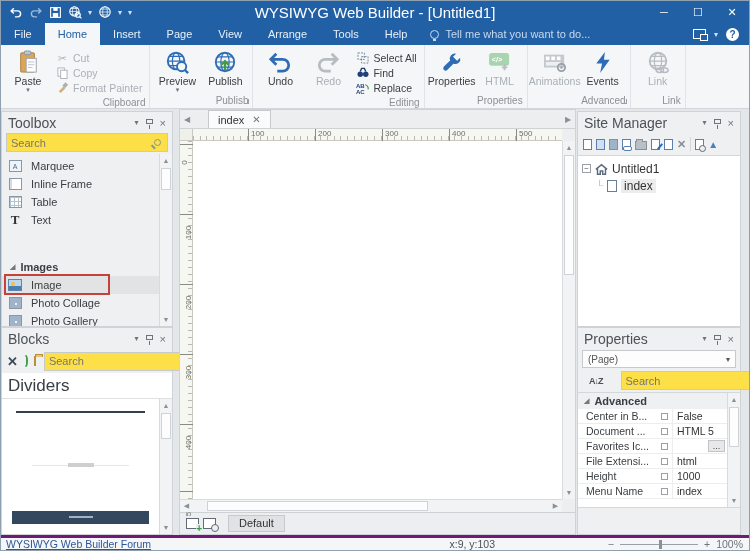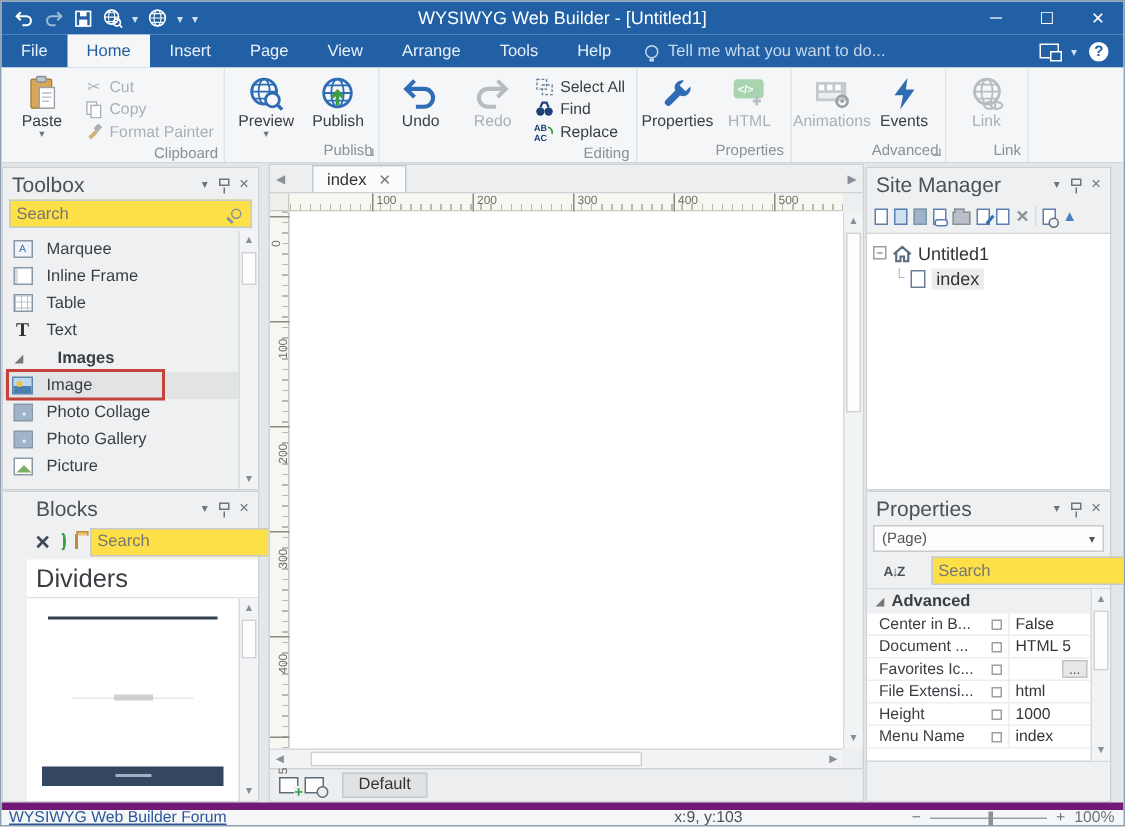--- a/index.html
+++ b/index.html
@@ -7,21 +7,21 @@
   #window {
     position:relative; width:750px; height:551px;
     font-family:"Liberation Sans", sans-serif; font-size:11px; color:#333;
     background:#e9ebed; overflow:hidden; border:1px solid #8fa0b0;
   }
   
   .titlebar { position:absolute; top:0; left:0; right:0; height:22px; background:#2160a4; color:#fff; display:flex; align-items:center; }
   .qat { display:flex; align-items:center; gap:6px; padding-left:8px; }
   .qat .qicon { display:inline-flex; align-items:center; height:16px; }
   .qat svg { display:block; }
-  .title-text { position:absolute; left:0; right:0; text-align:center; font-size:12px; color:#ffffff; pointer-events:none; }
+  .title-text { position:absolute; left:0; right:0; text-align:center; font-size:15px; color:#ffffff; pointer-events:none; }
   .winbtns { position:absolute; right:0; top:0; height:22px; display:flex; }
   .winbtn { width:34px; height:22px; display:flex; align-items:center; justify-content:center; color:#fff; font-size:11px; }
   
   .tabrow { position:absolute; top:22px; left:0; right:0; height:22px; background:#2160a4; display:flex; align-items:stretch; color:#e8f0fa; }
   .mtab { padding:0 13px; display:flex; align-items:center; font-size:11px; }
   .mtab.active { background:#f5f6f7; color:#2160a4; }
   .tellme { display:flex; align-items:center; gap:6px; padding:0 10px; color:#c8d9ee; }
   .bulb { width:9px; height:9px; border:1px solid #c8d9ee; border-radius:50%; position:relative; }
   .bulb:after { content:""; position:absolute; left:2px; bottom:-3px; width:3px; height:2px; background:#c8d9ee; }
   .tabrow-right { margin-left:auto; display:flex; align-items:center; gap:8px; padding-right:10px; }
@@ -63,21 +63,21 @@
   .vsb .sb-up,.vsb .sb-dn { position:absolute; left:0; right:0; height:13px; display:flex; align-items:center; justify-content:center; font-size:7px; color:#8a9097; background:#f2f3f4; }
   .vsb .sb-up { top:0; } .vsb .sb-dn { bottom:0; }
   .vsb .sb-thumb { position:absolute; left:1px; right:1px; background:#fdfdfd; border:1px solid #cfd3d7; }
   
   .tb-list { flex:1; display:flex; background:#eef0f2; overflow:hidden; }
   .tb-items { flex:1; padding-top:3px; }
   .tb-row { height:18px; display:flex; align-items:center; padding-left:6px; gap:9px; position:relative; }
   .tb-row .tlabel { font-size:11px; color:#3a3e42; }
   .tb-row.selected { background:#e2e3e4; }
   .redbox { position:absolute; left:2px; top:-2px; width:106px; height:21px; border:2px solid #c4423a; pointer-events:none; }
-  .tb-section { height:19px; display:flex; align-items:center; gap:23px; padding-left:8px; font-weight:bold; color:#3a3e42; }
+  .tb-section { height:19px; display:flex; align-items:center; gap:5px; padding-left:8px; font-weight:bold; color:#3a3e42;margin-top:28px; }
   .tri { font-size:7px; color:#777; }
   .ticon { width:14px; height:13px; flex:none; display:inline-flex; align-items:center; justify-content:center; }
   .ic-frame { width:13px; height:12px; border:1px solid #8a97a5; background:#fff; box-shadow:inset 2px 0 0 #d7dde3; }
   .ic-marquee { width:13px; height:12px; border:1px solid #8a97a5; background:#eef4fa; font-size:7px; color:#476c92; display:flex;align-items:center;justify-content:center; }
   .ic-table { width:13px; height:12px; border:1px solid #8a97a5; background:
       linear-gradient(#fff,#fff) , #fff; position:relative; }
   .ic-table:before { content:""; position:absolute; inset:0;
       background:linear-gradient(90deg,#b5c2cf 1px,transparent 1px) 0 0/4px 100%,
                  linear-gradient(#b5c2cf 1px,transparent 1px) 0 0/100% 4px; }
   .ic-text { font-family:"Liberation Serif",serif; font-size:13px; color:#333; font-weight:bold; }
@@ -165,21 +165,21 @@
   .pr-rows { flex:1; }
   .pr-section { height:16px; display:flex; align-items:center; gap:5px; padding-left:6px; font-weight:bold; color:#3a3e42; background:#eef0f2; }
   .pr-row { height:15px; display:flex; align-items:center; border-bottom:1px solid #ededed; font-size:10.5px; }
   .pr-label { width:78px; padding-left:8px; color:#3a3e42; white-space:nowrap; overflow:hidden; }
   .pr-flag { width:16px; color:#8a9097; display:flex; align-items:center; justify-content:center; }
   .flagbox { width:7px; height:7px; border:1px solid #9aa0a6; }
   .pr-value { flex:1; padding-left:4px; color:#333; border-left:1px solid #ededed; height:100%; display:flex; align-items:center; position:relative; }
   .ellipsis-btn { position:absolute; right:2px; top:1px; bottom:1px; width:17px; background:#e8e8e8; border:1px solid #bfc3c7; font-size:9px; line-height:10px; text-align:center; color:#444; }
   .pr-bottom { flex:1; background:#eef0f2; border-top:1px solid #d5d8db; }
   
-  .statusbar { position:absolute; left:0; right:0; bottom:0; height:15px; background:#f5f6f7; border-top:5px solid #701a75; display:flex; align-items:center; font-size:10.5px; }
+  .statusbar { position:absolute; left:0; right:0; bottom:0; height:15px; background:#f5f6f7; border-top:3px solid #701a75; display:flex; align-items:center; font-size:10.5px; }
   .sb-link { color:#2b579a; text-decoration:underline; padding-left:5px; }
   .sb-coords { position:absolute; left:63%; transform:translateX(-50%); color:#4c5157; }
   .sb-zoom { position:absolute; right:6px; display:flex; align-items:center; gap:6px; color:#6e747a; }
   .z-track { width:78px; height:1px; background:#9aa0a6; position:relative; }
   .z-thumb { position:absolute; left:50%; top:-4px; width:3px; height:9px; background:#8a9097; }
 </style>
 </head>
 <body>
 
 <div id="window">
@@ -523,21 +523,21 @@
           </div>
         </div>
         <div class="vsb">
           <span class="sb-up">▲</span>
           <span class="sb-thumb" style="top:14px; height:22px;"></span>
           <span class="sb-dn">▼</span>
         </div>
       </div>
     </div>
 
-    <div class="panel" style="left:0; top:218px; width:172px; bottom:0;padding-left:16px;">
+    <div class="panel" style="left:0; top:218px; width:172px; bottom:0;">
       <div class="panel-head">
         <span class="ptitle">Blocks</span>
         <span class="phicons">
           <span class="ph-dd">▾</span>
           <span class="pin"></span>
           <span class="ph-x">×</span>
         </span>
       </div>
       <div class="bk-toolbar">
         <span class="bk-x">✕</span>

